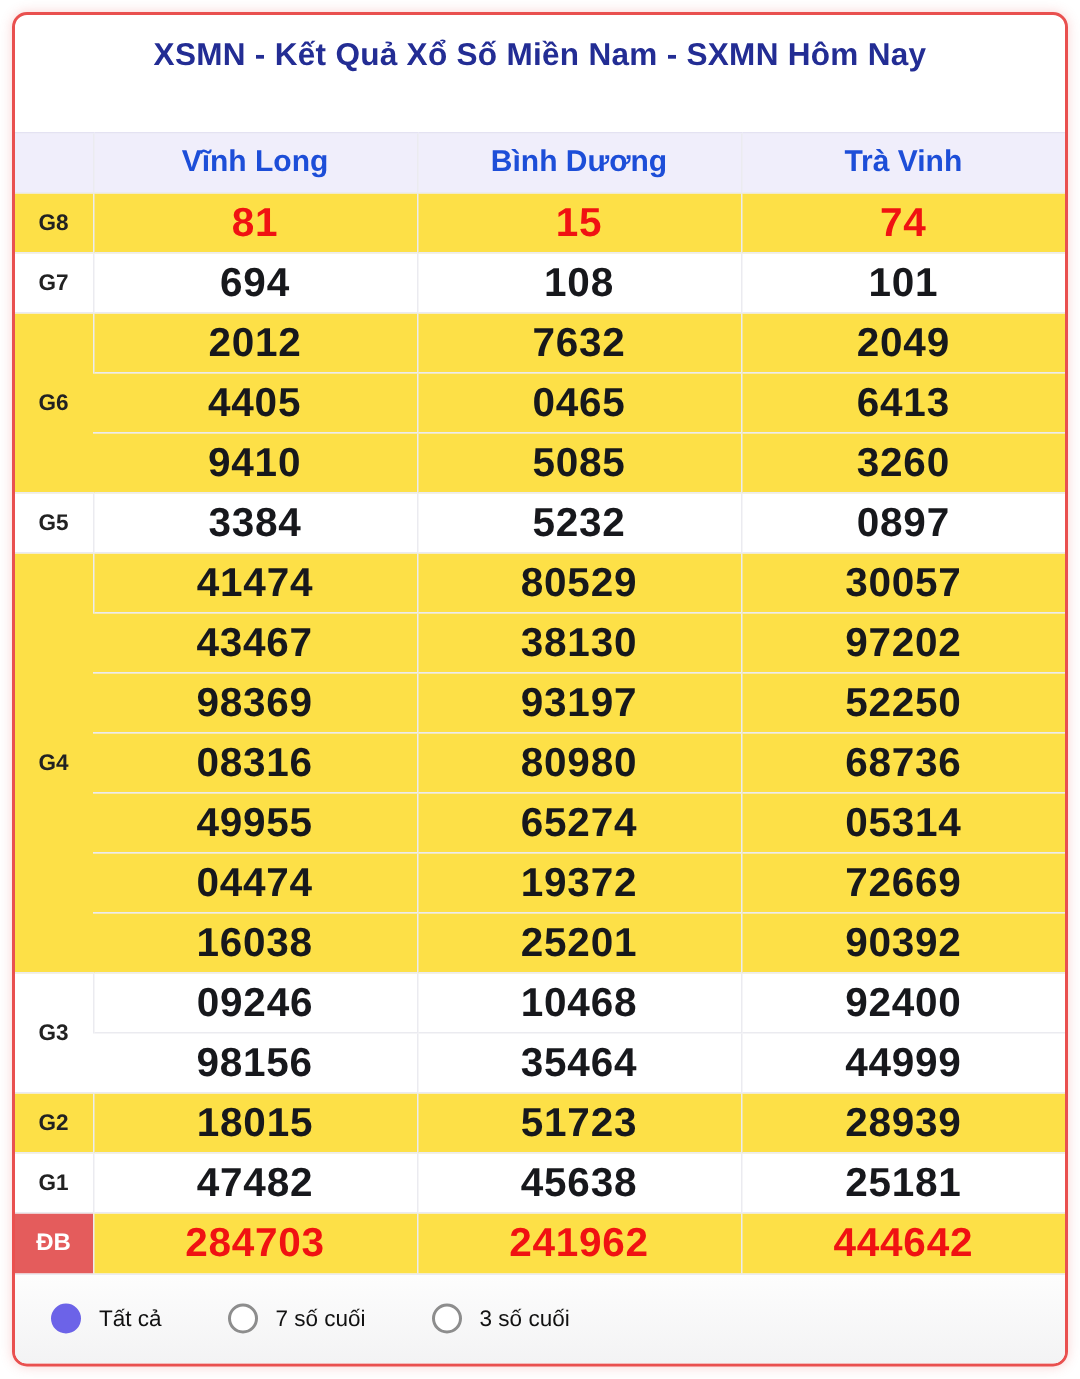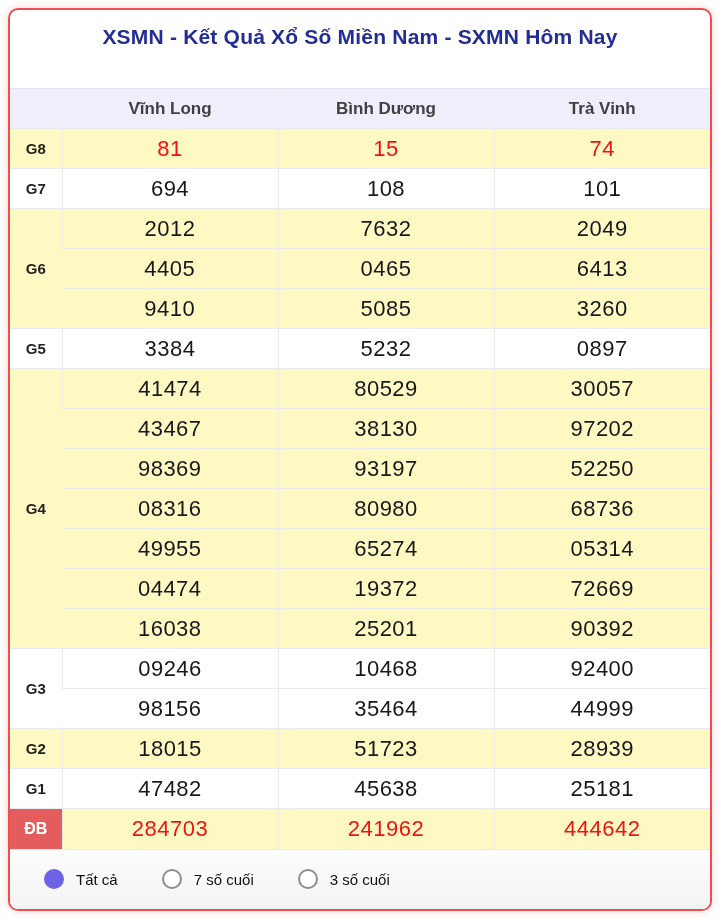--- a/index.html
+++ b/index.html
@@ -51,54 +51,54 @@
   }
   table.results col.c-label { width: 52px; }
   table.results th, table.results td {
     border-top: 1px solid #ebebf0;
     text-align: center;
     vertical-align: middle;
   }
   table.results th {
     height: 40px;
     background: #f0eefb;
-    color: #404040;
-    font-size: 17px;
+    color: #1d4ed8;
+    font-size: 20px;
     font-weight: 700;
     border-top: 1px solid #e4e2f2;
   }
   table.results td { height: 40px; }
   table.results td + td, table.results th + th { border-left: 1px solid #ebebf0; }
-  tr.band-a td { background: #fef9c3; }
+  tr.band-a td { background: #fde047; }
   tr.band-b td { background: #ffffff; }
   td.glabel {
     font-size: 15px;
     font-weight: 700;
     color: #222;
   }
   td.glabel.badge {
     background: #e45c5c !important;
     color: #ffffff;
     font-size: 16px;
   }
   td.num {
-    font-size: 22px;
-    font-weight: 400;
+    font-size: 27px;
+    font-weight: 700;
     color: #17181c;
     letter-spacing: 0.5px;
   }
   td.num.red { color: #f01212; }
   
   .card-footer {
     flex: 1;
     border-top: 1px solid #ebebf0;
     background: linear-gradient(#fdfdfd, #f3f3f4);
     display: flex;
     align-items: center;
-    padding-left: 34px;
+    padding-left: 24px;
     gap: 44px;
   }
   .radio-option {
     display: inline-flex;
     align-items: center;
     gap: 12px;
     font-size: 15px;
     color: #111;
     cursor: pointer;
   }

